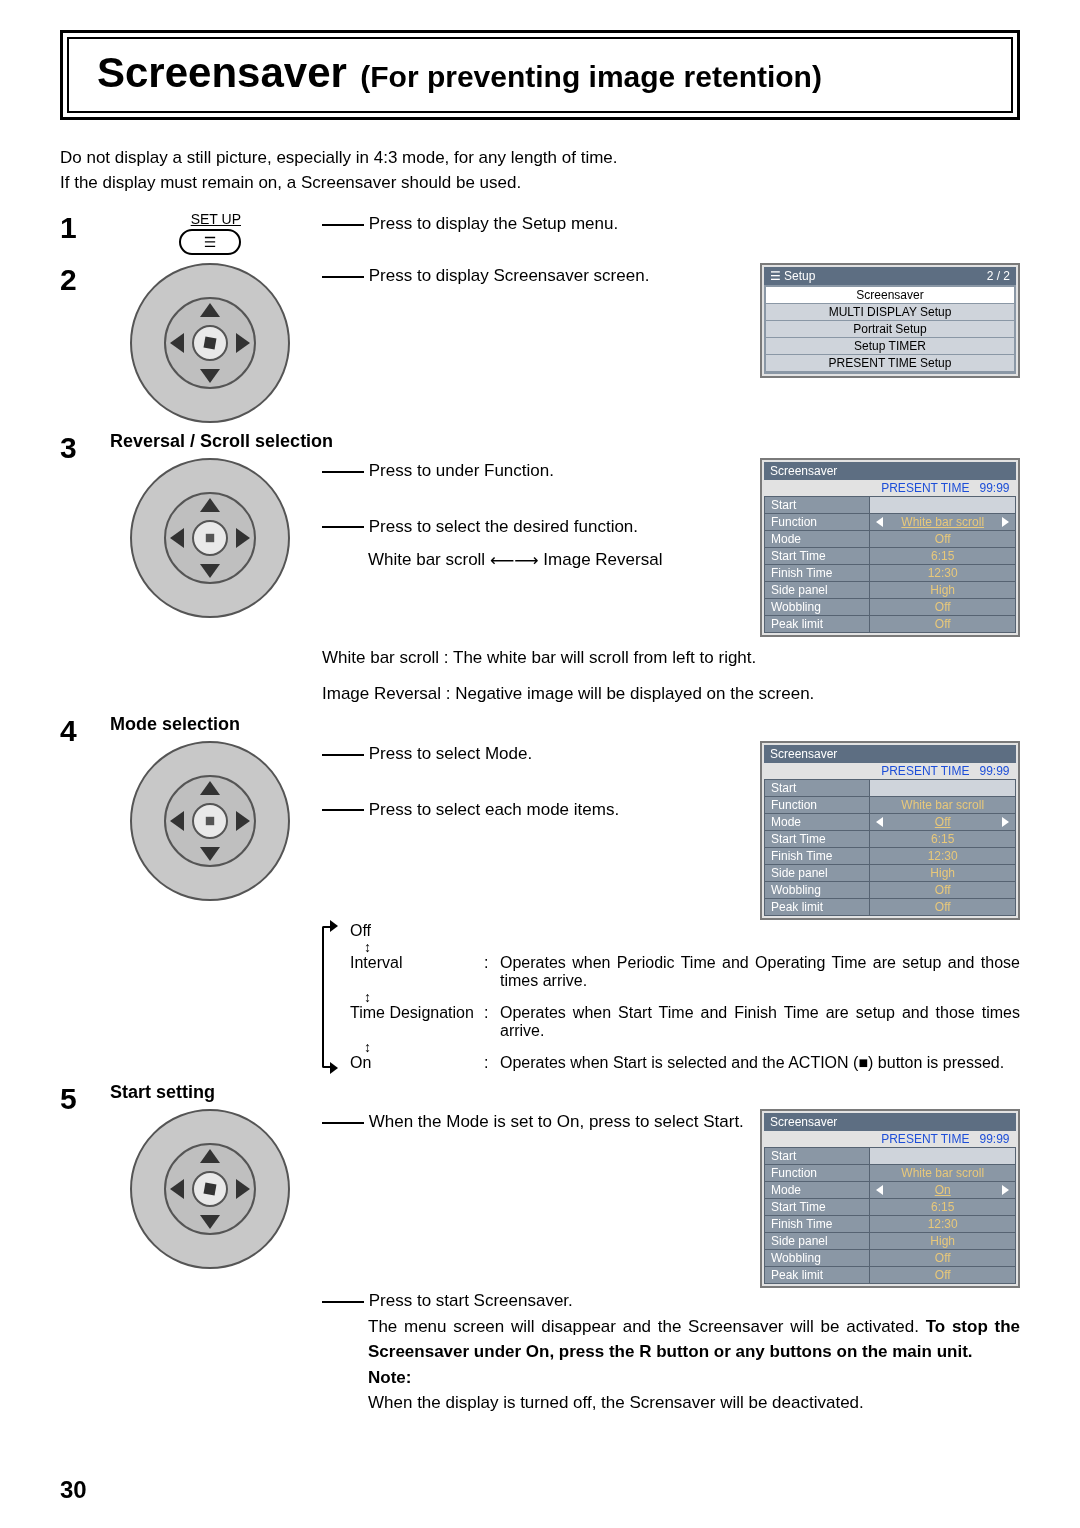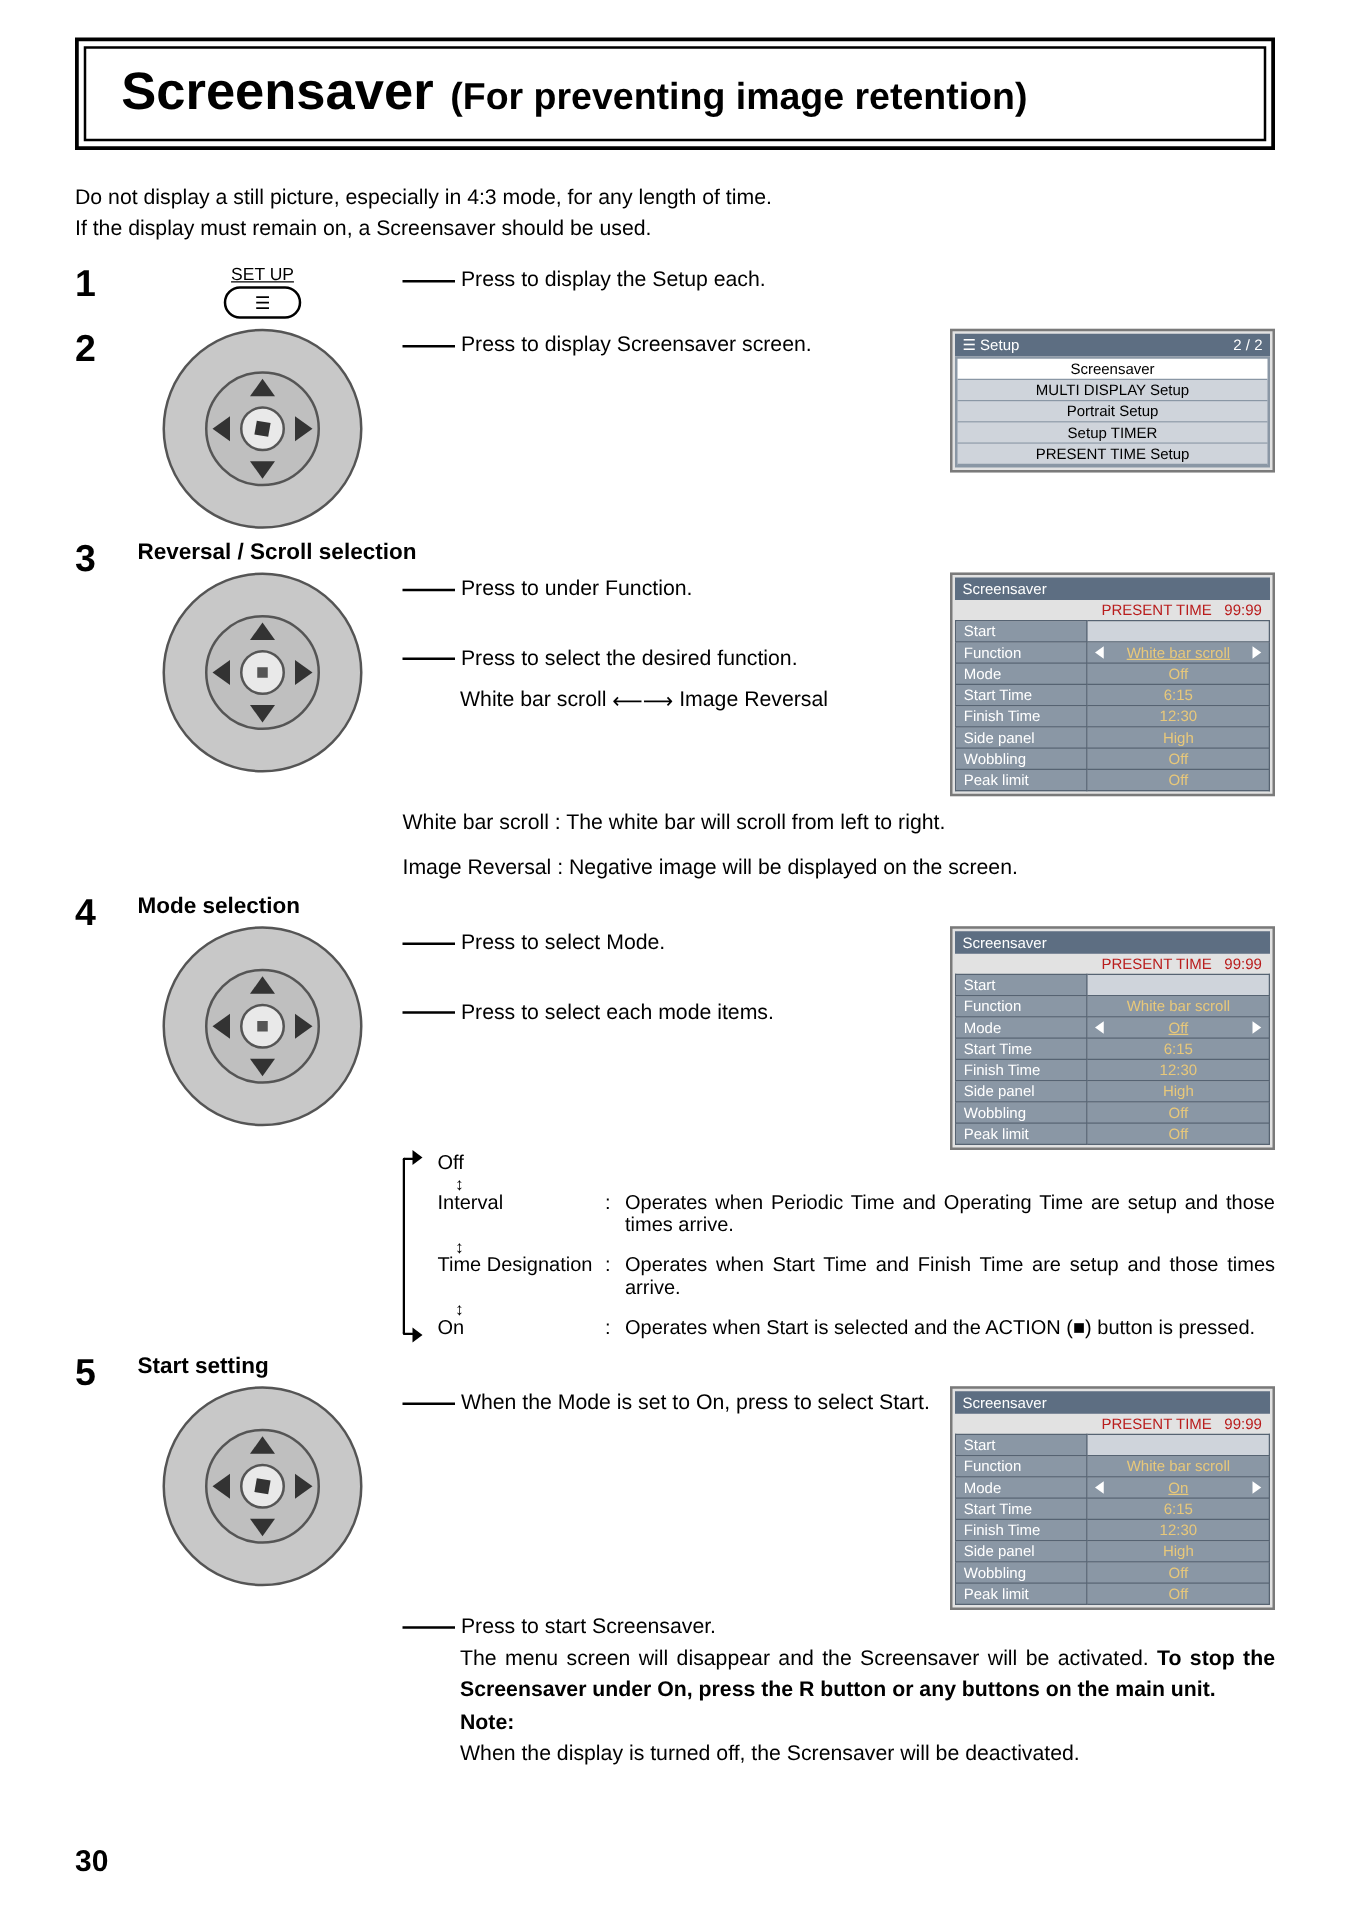--- a/index.html
+++ b/index.html
@@ -31,21 +31,21 @@
   .step-body { flex: 1; }
   .step-head { font-size: 18px; font-weight: bold; margin-bottom: 6px; }
 
   .row-grid { display: flex; gap: 12px; align-items: flex-start; }
   .col-pad  { width: 200px; flex: none; display:flex; flex-direction:column; align-items:center; gap:4px;}
   .col-text { flex: 1; font-size: 17px; line-height: 1.5; }
   .col-panel{ width: 260px; flex: none; }
 
   
   .setup-btn {
-    display:flex; flex-direction:column; align-items:center; gap:2px;
+    display:flex; flex-direction:column; align-items:flex-end; gap:2px;
   }
   .setup-label { font-size: 14px; text-decoration: underline; }
   .setup-pill {
     width: 62px; height: 26px; border: 2px solid #000; border-radius: 14px;
     display:flex; align-items:center; justify-content:center;
   }
   .setup-glyph { font-size:14px; line-height:1; }
 
   
   .dpad { width: 160px; height: 160px; position: relative; }
@@ -70,21 +70,21 @@
   .osd-item {
     background:#cfd4db; color:#000; text-align:center; padding:1px 4px;
     border-bottom:1px solid #8a97a5; font-size:12px;
   }
   .osd-item.sel { background:#fff; }
   .osd-table { width:100%; border-collapse:collapse; font-size:12px; }
   .osd-table td { border:1px solid #566372; background:#8a97a5; color:#fff; padding:1px 6px; }
   .osd-table td.lab { width:42%; }
   .osd-table td.val { color:#e8c87a; text-align:center; }
   .osd-table td.btn { background:#cfd4db; color:#000; text-align:center; }
-  .osd-prerow td { color:#b91c1c; text-align:right; border:none; background:transparent;}
+  .osd-prerow td { color:#1d4ed8; text-align:right; border:none; background:transparent;}
   .sel-arrows { display:flex; align-items:center; justify-content:space-between; gap:4px;}
   .sa-l,.sa-r{ width:0;height:0;border-top:5px solid transparent;border-bottom:5px solid transparent;}
   .sa-l{border-right:7px solid #fff;} .sa-r{border-left:7px solid #fff;}
 
   .mode-list { margin-left: 14px; }
   .mode-row { display:flex; gap:6px; align-items:flex-start; margin:2px 0; }
   .mode-key  { width:128px; flex:none; }
   .mode-sep  { width:10px; flex:none; }
   .mode-desc { flex:1; text-align:justify; }
   .ud-arrow { text-align:left; margin:-2px 0 -2px 14px; font-size:14px; line-height:1;}
@@ -125,21 +125,21 @@
         <div class="col-pad">
           <div class="setup-btn">
             <span class="setup-label">SET UP</span>
             <span class="setup-pill">
                 <span class="setup-glyph">☰</span>
               </span>
           </div>
         </div>
         <div class="col-text">
           <span class="line"></span>
-          <span>Press to display the Setup each.</span>
+          <span>Press to display the Setup menu.</span>
         </div>
         <div class="col-panel"></div>
       </div>
     </div>
   </div>
 
   <div class="step-row">
     <div class="step-num">2</div>
     <div class="step-body">
       <div class="row-grid">

